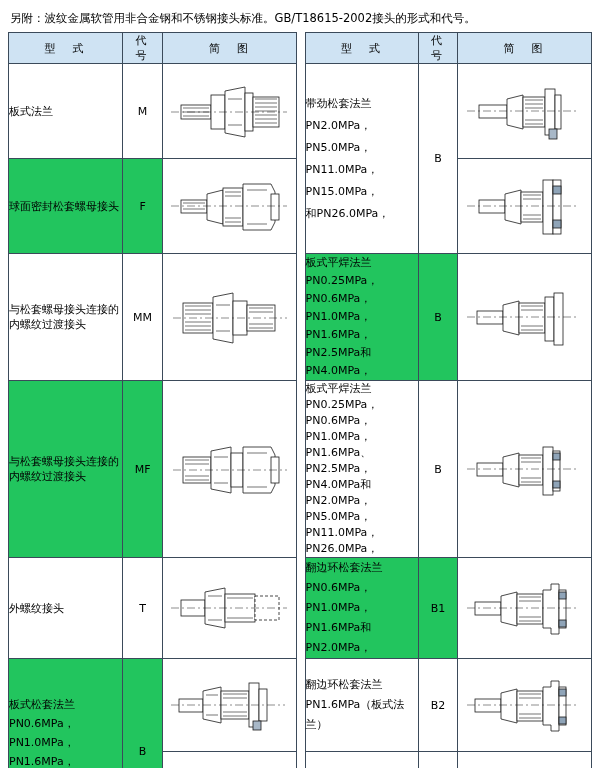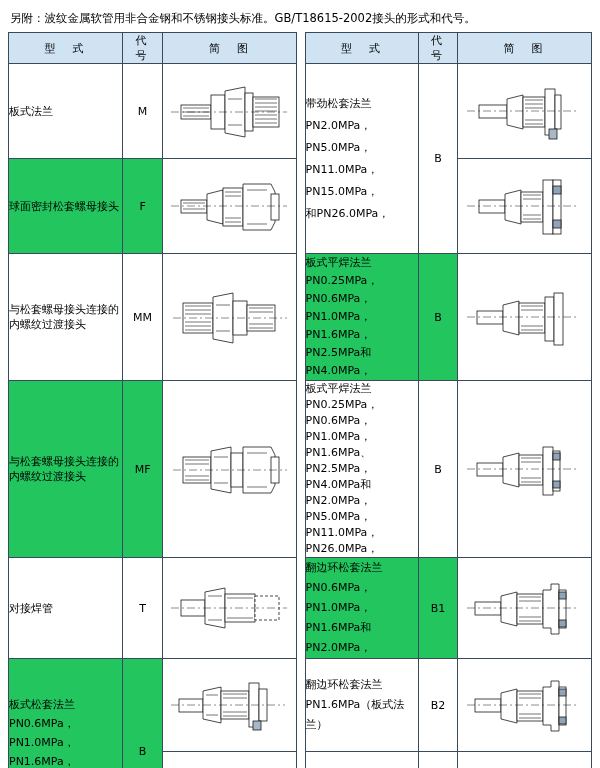--- a/index.html
+++ b/index.html
@@ -302,21 +302,21 @@
                 <line x1="60" y1="51" x2="80" y2="51"></line>
                 <line x1="60" y1="55" x2="80" y2="55"></line>
               </g>
               <line x1="6" y1="42" x2="118" y2="42" stroke-dasharray="8 3 2 3" stroke-width="0.5"></line>
             </g>
           </svg>
         </td>
       </tr>
 
       <tr>
-        <td class="cell-type white" style="height:94px">对接焊管</td>
+        <td class="cell-type white" style="height:94px">外螺纹接头</td>
         <td class="cell-code white">T</td>
         <td class="fig white">
           <svg width="126" height="84" viewBox="0 0 126 84">
             <g stroke="#1a1a1a" fill="#ffffff" stroke-width="0.8">
               <rect x="14" y="34" width="24" height="16"></rect>
               <path d="M38 26 L58 22 L58 62 L38 58 Z"></path>
               <rect x="58" y="28" width="30" height="28"></rect>
               <rect x="88" y="30" width="24" height="24" stroke-dasharray="3 2"></rect>
               <g stroke-width="0.6">
                 <line x1="60" y1="32" x2="86" y2="32"></line>

